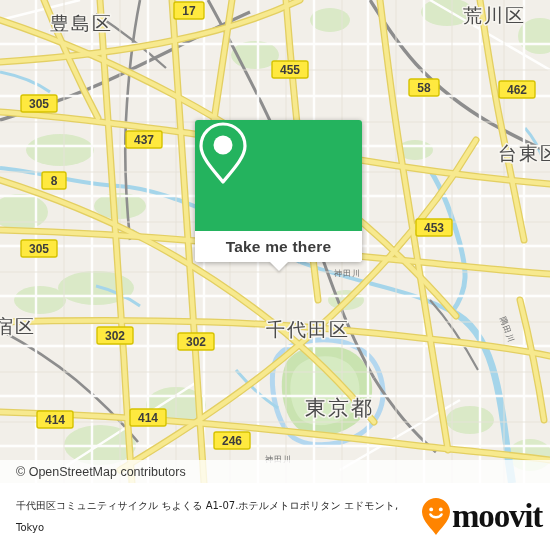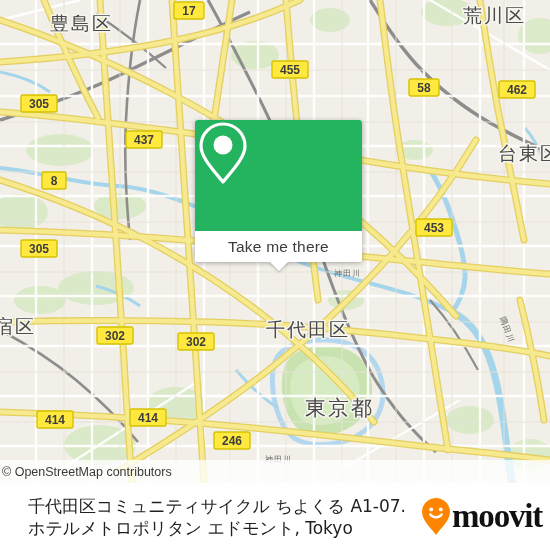--- a/index.html
+++ b/index.html
@@ -36,21 +36,21 @@
     font-size:12px;font-weight:bold;fill:#3d3d3d;text-anchor:middle;
   }
 
   
   #attrib{
     position:absolute;left:0;bottom:0;width:550px;height:23px;
     background:rgba(255,255,255,0.78);
     display:flex;align-items:center;
   }
   #attrib span{
-    font-size:12.5px;color:#3a3a3a;padding-left:2px;
+    font-size:12.5px;color:#3a3a3a;padding-left:16px;
     font-family:"Liberation Sans","DejaVu Sans",sans-serif;
   }
 
   
   #card{
     position:absolute;left:195px;top:120px;width:167px;
     border-radius:3px;overflow:visible;
     box-shadow:0 1px 5px rgba(0,0,0,0.32);
     background:#fff;
   }
@@ -60,38 +60,39 @@
     display:flex;align-items:center;justify-content:center;
   }
   #card-foot{
     height:31px;background:#fff;border-radius:0 0 3px 3px;
     display:flex;align-items:center;justify-content:center;
     position:relative;
   }
   #card-foot .cta{
     font-size:15.5px;color:#3c3c3c;letter-spacing:.2px;
     font-family:"Liberation Sans","DejaVu Sans",sans-serif;
+    font-weight:bold;
   }
   #card-tail{
     position:absolute;left:50%;transform:translateX(-50%);
     bottom:-9px;width:0;height:0;
     border-left:10px solid transparent;
     border-right:10px solid transparent;
     border-top:10px solid #fff;
     filter:drop-shadow(0 2px 1px rgba(0,0,0,0.18));
   }
 
   
   #footer{
     position:absolute;left:0;top:483px;width:550px;height:67px;
     background:#fff;display:flex;align-items:center;
   }
   #caption{
-    width:410px;padding-left:28px;box-sizing:border-box;
-    font-size:17px;line-height:22px;color:#1f1f1f;
+    width:410px;padding-left:16px;box-sizing:border-box;
+    font-size:10px;line-height:22px;color:#1f1f1f;
     font-family:"DejaVu Sans","Liberation Sans",sans-serif;
     word-break:break-word;
   }
   #brand{
     position:absolute;right:8px;top:50%;transform:translateY(-50%);
     display:flex;align-items:center;
   }
   #brand .wordmark{
     font-family:Liberation Serif, serif;
     font-size:33px;font-weight:bold;color:#111;letter-spacing:-1.2px;

